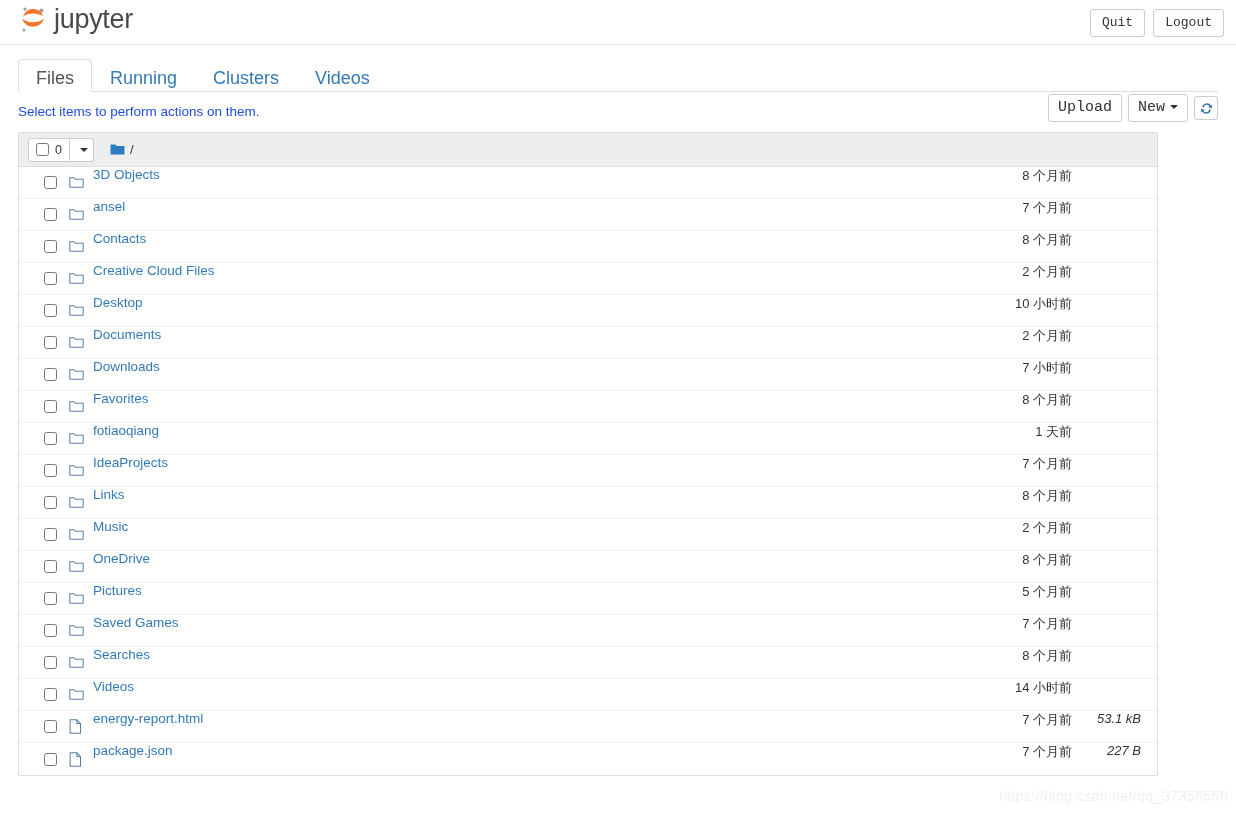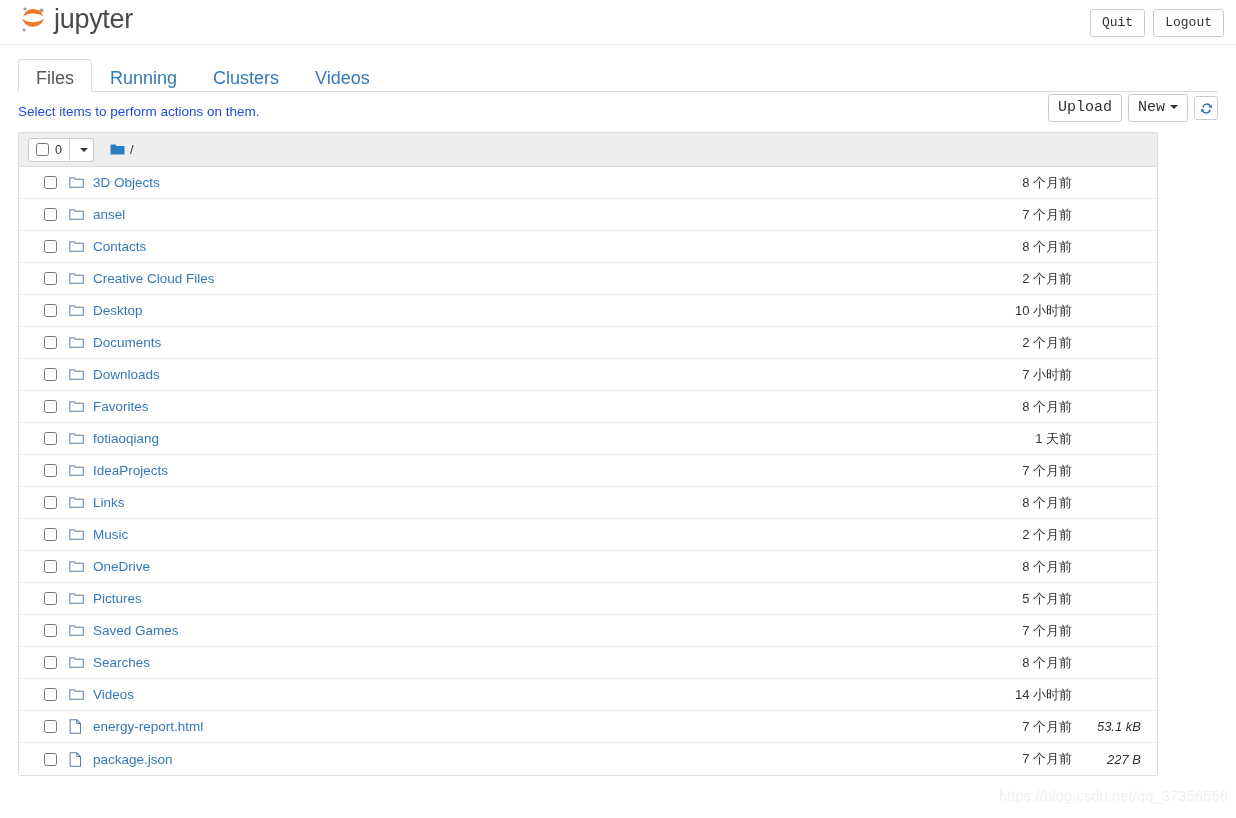--- a/index.html
+++ b/index.html
@@ -185,21 +185,20 @@
   .sort-group {
     position: absolute;
     right: 9px;
     display: flex;
     gap: 6px;
   }
 
   
   .row {
     display: flex;
-    align-items: center;
     height: 32px;
     border-bottom: 1px solid #eeeeee;
     padding: 0 9px 0 9px;
     position: relative;
   }
   .row:last-child { border-bottom: none; }
   .row-check {
     width: 29px;
     display: flex;
     align-items: center;

